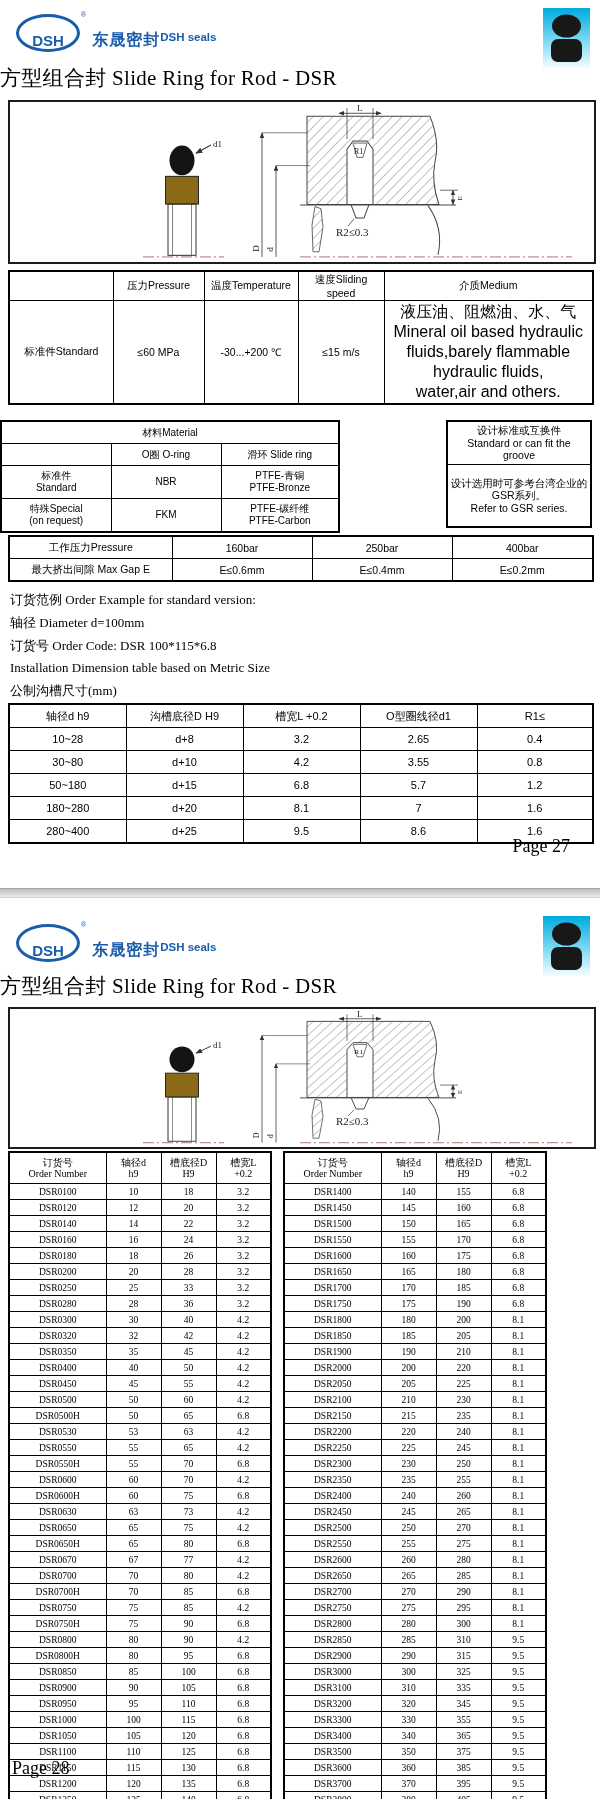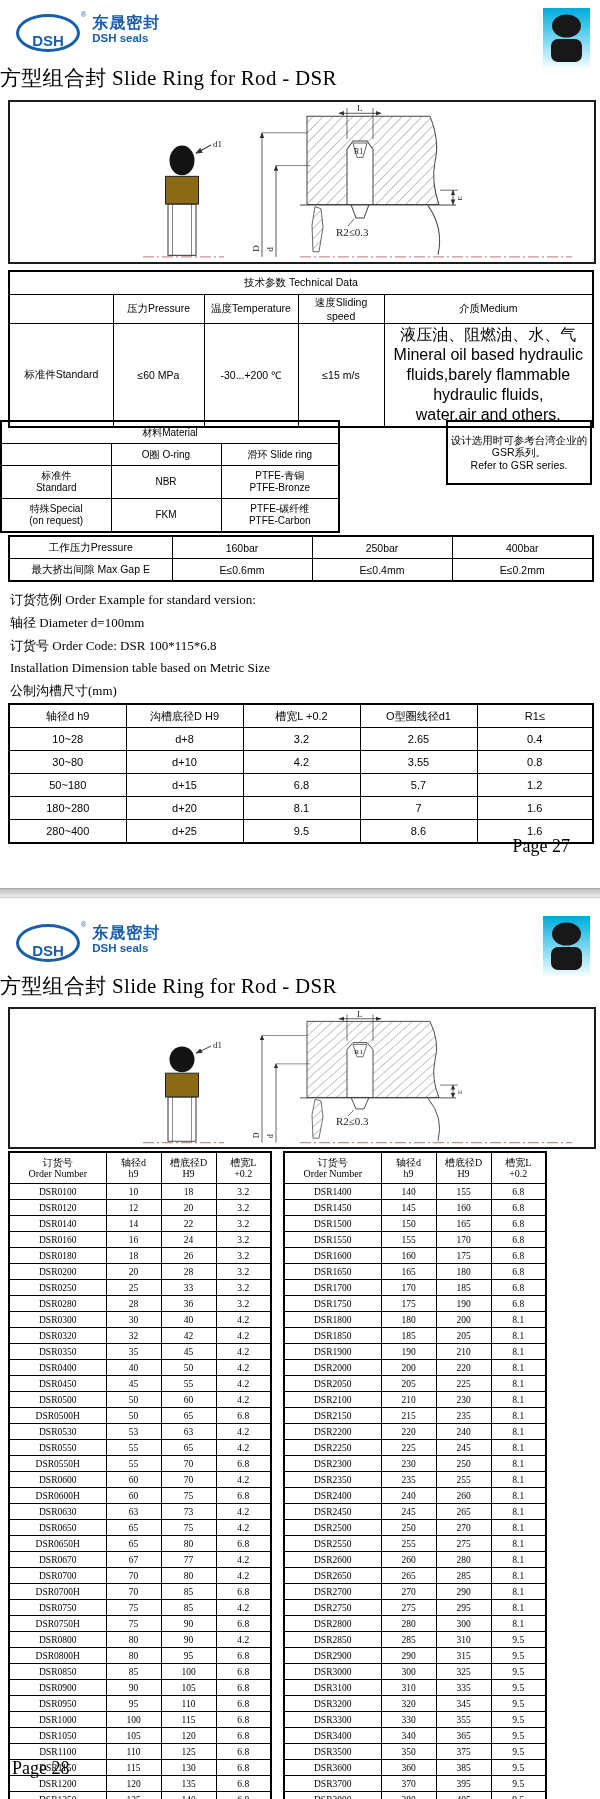--- a/index.html
+++ b/index.html
@@ -9,21 +9,21 @@
   #page1{top:0;height:888px}
   #page2{top:898px;height:901px}
   #page-sep{position:absolute;top:888px;left:0;width:600px;height:10px;box-sizing:border-box;
        background:linear-gradient(180deg,#bdbdbd,#ececec);border-top:1px solid #a5a5a5;border-bottom:1px solid #cfcfcf}
 
   
   .logo{position:absolute;left:16px;display:flex;align-items:flex-start;gap:6px}
   .logo-oval{display:flex;align-items:flex-end;justify-content:center;width:58px;height:32px;
        border:3.5px solid #1a5dab;border-radius:50%;font-weight:bold;font-size:15px;color:#1a5dab}
   .logo-reg{font-size:7px;color:#1a5dab;margin-left:-5px;margin-top:-3px}
-  .logo-col{display:flex;flex-direction:column;margin-top:0}
+  .logo-col{display:flex;flex-direction:row;margin-top:17px}
   .logo-cn{font-size:16px;font-weight:bold;color:#1a5dab;letter-spacing:1px;line-height:18px}
   .logo-sub{font-size:11.5px;font-weight:bold;color:#1a5dab;line-height:13px}
   .corner-icon{position:absolute;right:10px;top:8px;width:47px;height:60px}
 
   .page-title{position:absolute;left:0;width:100%;text-align:left;
        font-family:"Liberation Serif",serif;font-size:21px;font-weight:500;letter-spacing:.3px}
 
   .diagram{position:absolute;left:8px;width:584px;border:2px solid #1c1c1c;background:#fff}
   .diagram svg{display:block;width:100%;height:100%}
   .dg-txt{font-family:"Liberation Serif",serif;fill:#222}
@@ -153,23 +153,20 @@
 
   <table class="tech outer">
     <colgroup>
         <col style="width:104px">
         <col style="width:91px">
         <col style="width:94px">
         <col style="width:86px">
         <col style="width:209px">
       </colgroup>
     <tbody>
-        <tr class="cap">
-          <td colspan="5">技术参数 Technical Data</td>
-        </tr>
     <tr class="hd">
       <td></td>
       <td>压力Pressure</td>
       <td>温度Temperature</td>
       <td>速度Sliding speed</td>
       <td>介质Medium</td>
     </tr>
     <tr class="dt">
       <td>标准件Standard</td>
       <td>≤60 MPa</td>
@@ -209,20 +206,24 @@
 (on request)</td>
       <td>FKM</td>
       <td class="pre">PTFE-碳纤维
 PTFE-Carbon</td>
     </tr>
   </tbody>
     </table>
 
   <table class="note outer">
     <tbody>
+        <tr class="t">
+          <td class="pre">设计标准或互换件
+Standard or can fit the groove</td>
+        </tr>
     <tr class="b">
           <td class="pre">设计选用时可参考台湾企业的
 GSR系列。
 Refer to GSR series.</td>
         </tr>
   </tbody>
     </table>
 
   <table class="wp outer">
     <colgroup>

